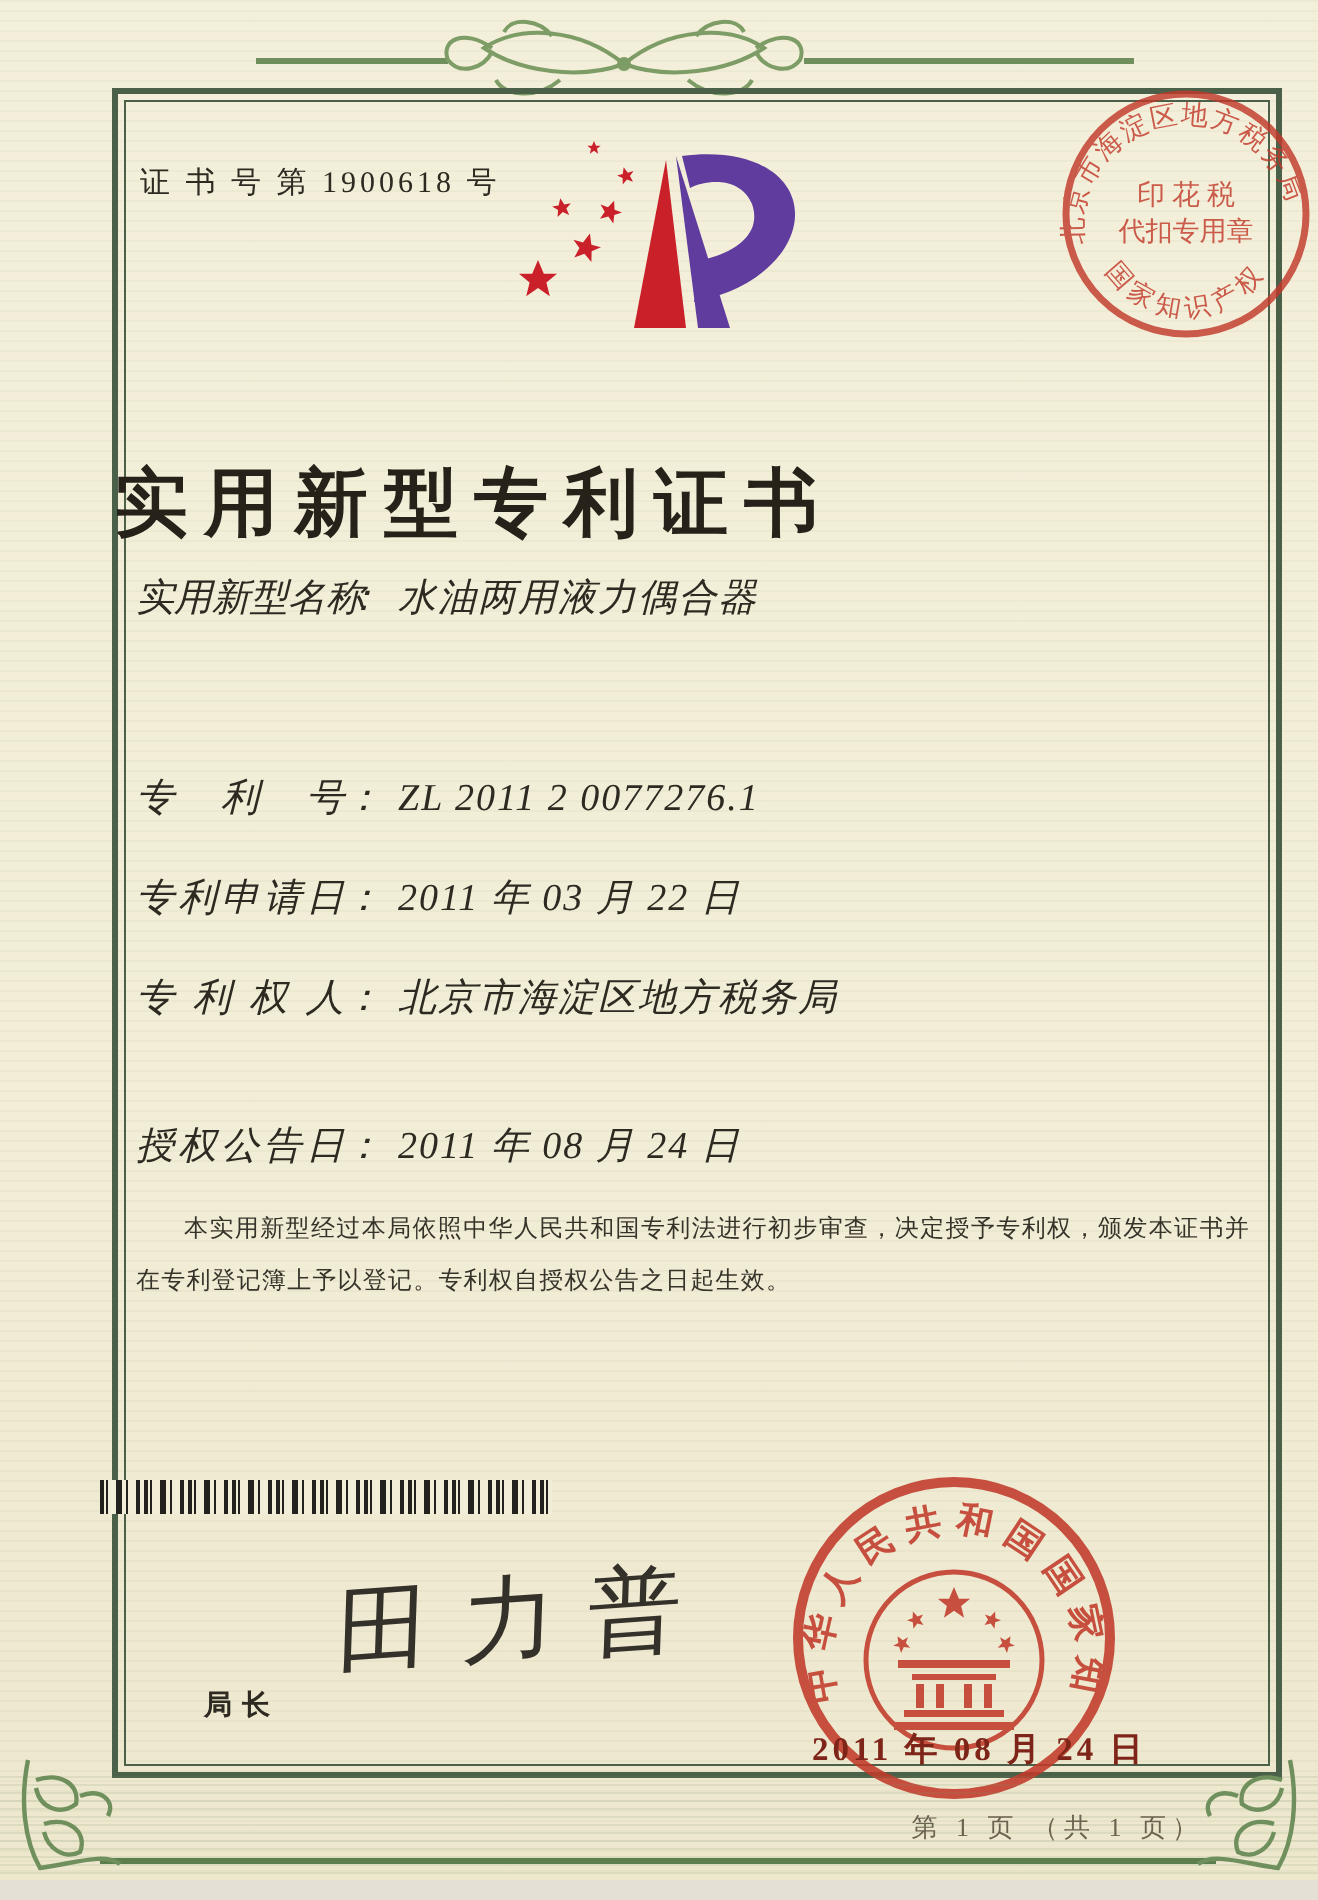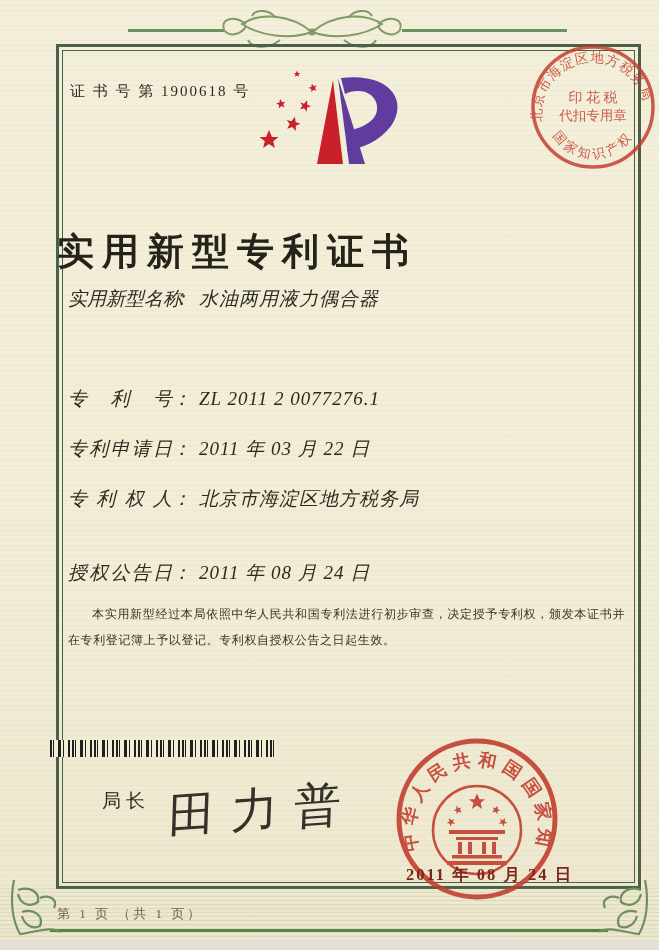--- a/index.html
+++ b/index.html
@@ -62,36 +62,36 @@
   }
   .body-text p{margin:0;text-indent:2em;}
   .barcode{
     position:absolute;left:50px;top:740px;width:226px;height:17px;
     background:repeating-linear-gradient(90deg,
       #23211d 0 2px,#f2edd6 2px 3px,#23211d 3px 4px,#f2edd6 4px 8px,
       #23211d 8px 11px,#f2edd6 11px 13px,#23211d 13px 14px,#f2edd6 14px 18px,
       #23211d 18px 20px,#f2edd6 20px 22px);
   }
   .sig-label{
-    position:absolute;left:102px;top:788px;font-size:19px;color:#2e2a22;letter-spacing:5px;
+    position:absolute;left:102px;top:844px;font-size:14px;color:#2e2a22;letter-spacing:5px;font-weight:bold;
   }
   .sig-name{
     position:absolute;left:168px;top:778px;width:200px;
     font-size:47px;color:#34302a;letter-spacing:16px;
     transform:rotate(-4deg) skewX(-6deg);
   }
   .stamp{position:absolute;}
   .stamp.tax{left:528px;top:42px;width:130px;height:130px;opacity:0.82;}
   .stamp.sipo{left:396px;top:738px;width:162px;height:162px;opacity:0.88;}
   .grant-date{
     position:absolute;left:406px;top:864px;font-size:16.5px;font-weight:bold;
     color:#7e2418;letter-spacing:2px;z-index:5;
   }
   .footer{
-    position:absolute;left:57px;top:905px;width:545px;text-align:left;
+    position:absolute;left:57px;top:905px;width:545px;text-align:right;
     font-size:13px;color:#6b6250;letter-spacing:3px;
   }
   svg{display:block;}
 </style>
 </head>
 <body>
 
 <div class="page">
 
   <div class="rule top-left"></div>

